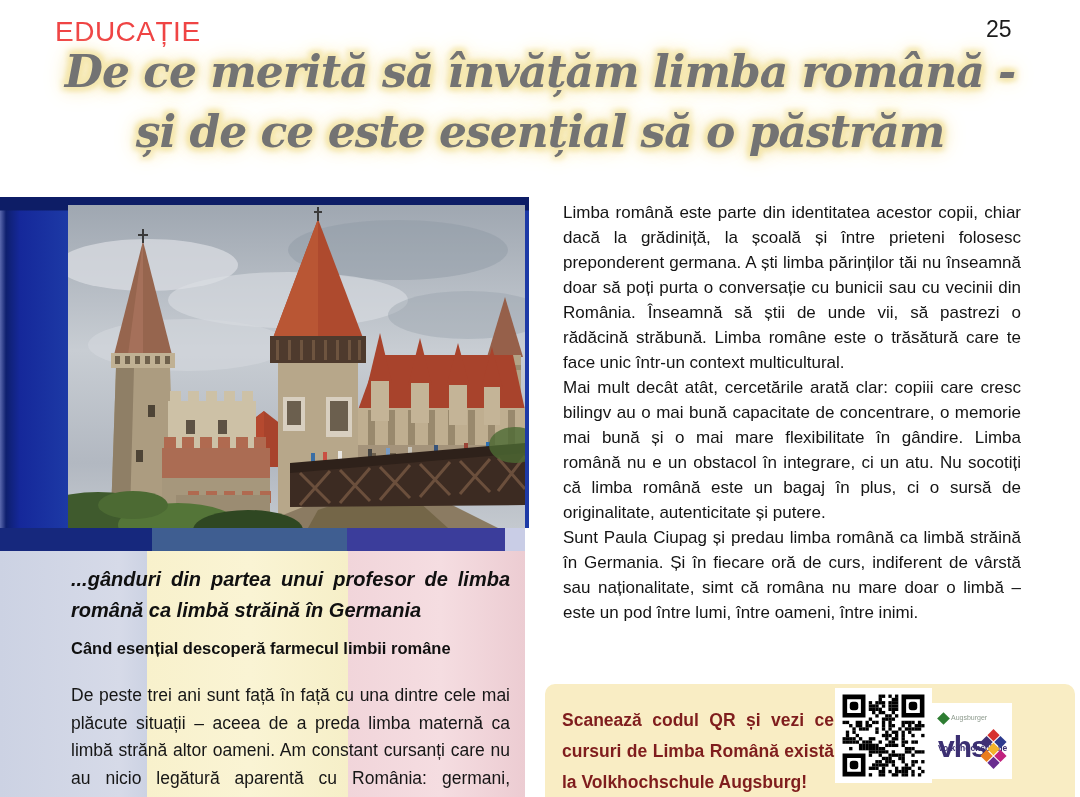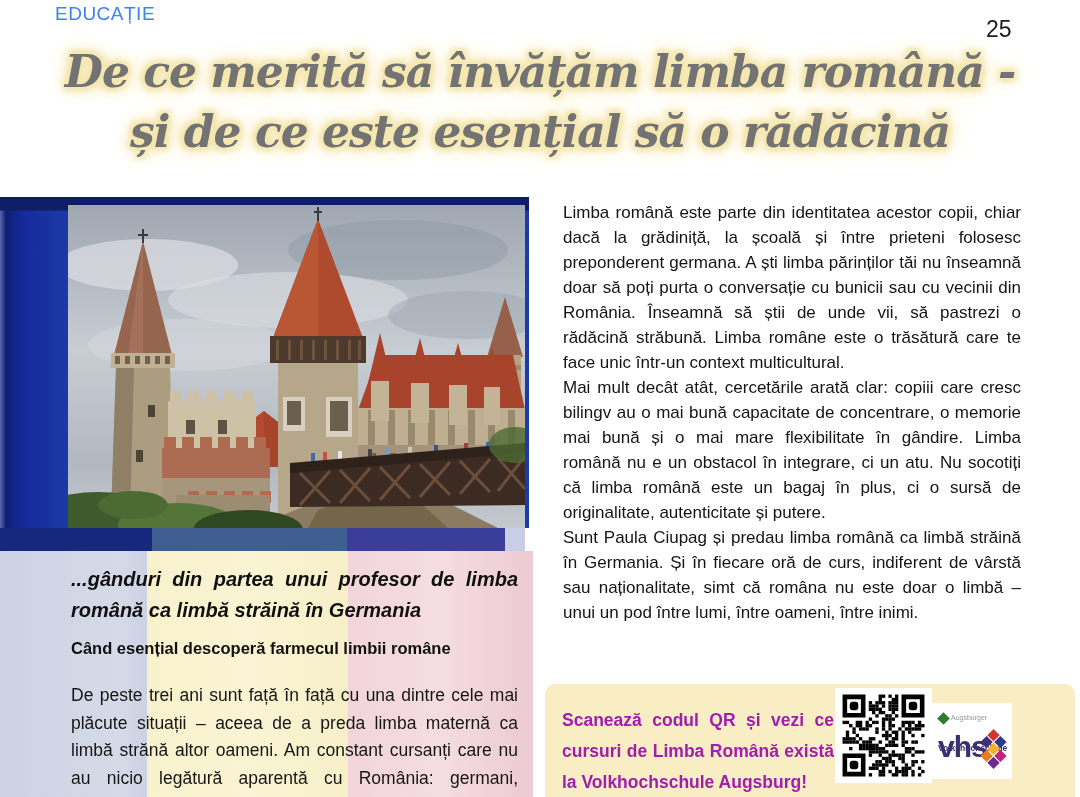--- a/index.html
+++ b/index.html
@@ -2,22 +2,22 @@
 <html><head>
 <meta charset="utf-8">
 <style>
   html,body{margin:0;padding:0;background:#e8e8e8;}
   .page{
     position:relative; width:1080px; height:797px; background:#ffffff;
     font-family:"Liberation Sans", sans-serif; overflow:hidden; margin:0 auto;
     color:#141414;
   }
   .section-label{
-    position:absolute; left:55px; top:3px;
-    font-size:19px; letter-spacing:.5px; color:#3b82f6;
+    position:absolute; left:55px; top:16px;
+    font-size:28px; letter-spacing:.5px; color:#ef4444;
   }
   .page-number{
     position:absolute; left:986px; top:16px; font-size:23px; color:#1b1b1b;
   }
   .main-title{
     position:absolute; left:0; top:42px; width:100%;
     text-align:center;
     font-family:"DejaVu Serif", serif; font-style:italic; font-weight:700;
     font-size:44px; line-height:60px; color:#737373;
     text-shadow:
@@ -44,21 +44,20 @@
       #3b3d9b 347px, #3b3d9b 505px,
       #c9cde6 505px, #c9cde6 525px);
   }
   
   .flag-area{
     position:absolute; left:0; top:551px; width:525px; height:246px;
     background:linear-gradient(90deg,
       #ccd2e3 0px, #d6dae8 120px, #ccd2e3 147px,
       #f8f1cc 147px, #faf4d4 250px, #f6efc8 348px,
       #f1d5da 348px, #f5dde1 440px, #ecccd2 525px);
-    padding-left:8px;
   }
   .flag-inner{ position:absolute; left:71px; right:15px; top:13px; }
   .left-heading{
     font-size:20px; font-weight:700; font-style:italic;
     line-height:31px; text-align:justify; color:#101010;
   }
   .left-subheading{
     font-size:16.5px; font-weight:700; margin-top:13px; color:#101010;
   }
   .left-body{
@@ -73,21 +72,21 @@
   .right-col p{ margin:0; }
   .right-col p + p{ }
   
   .qr-box{
     position:absolute; left:545px; top:684px; width:530px; height:122px;
     background:#f9edc4; border-radius:10px;
   }
   .qr-box-text{
     position:absolute; left:17px; top:21px; width:272px;
     font-size:17.5px; font-weight:700; line-height:31px;
-    text-align:justify; color:#a21caf;
+    text-align:justify; color:#7f1d1d;
   }
   .qr-code-wrap{
     position:absolute; left:290px; top:4px; width:97px; height:95px;
     background:#ffffff;
   }
   .vhs-logo{
     position:absolute; left:387px; top:19px; width:80px; height:76px;
     background:#ffffff;
   }
   .vhs-diamond{
@@ -109,21 +108,21 @@
 </head>
 <body>
 
 <div class="page">
 
   <div class="section-label">EDUCAȚIE</div>
   <div class="page-number">25</div>
 
   <div class="main-title">
     <div>De ce merită să învățăm limba română -</div>
-    <div>și de ce este esențial să o rădăcină</div>
+    <div>și de ce este esențial să o păstrăm</div>
   </div>
 
   <div class="photo-panel">
     <svg class="castle-photo" viewBox="0 0 457 323" preserveAspectRatio="none">
       <defs>
         <linearGradient id="sky" x1="0" y1="0" x2="0" y2="1">
           <stop offset="0" stop-color="#9fa7b1"></stop>
           <stop offset="0.45" stop-color="#c8cdd3"></stop>
           <stop offset="0.8" stop-color="#b2b8c1"></stop>
           <stop offset="1" stop-color="#c4c9cf"></stop>
@@ -292,21 +291,21 @@
     <div class="flag-inner">
       <div class="left-heading">...gânduri din partea unui profesor de limba română ca limbă străină în Germania</div>
       <div class="left-subheading">Când esențial descoperă farmecul limbii române</div>
       <div class="left-body">De peste trei ani sunt față în față cu una dintre cele mai plăcute situații – aceea de a preda limba maternă ca limbă strănă altor oameni. Am constant cursanți care nu au nicio legătură aparentă cu România: germani, spanioli, polonezi, etc. Și la fiecare primă oră de curs îi întreb de ce învață</div>
     </div>
   </div>
 
   <div class="right-col">
     <p>Limba română este parte din identitatea acestor copii, chiar dacă la grădiniță, la școală și între prieteni folosesc preponderent germana. A ști limba părinților tăi nu înseamnă doar să poți purta o conversație cu bunicii sau cu vecinii din România. Înseamnă să știi de unde vii, să pastrezi o rădăcină străbună. Limba române este o trăsătură care te face unic într-un context multicultural.</p>
     <p>Mai mult decât atât, cercetările arată clar: copiii care cresc bilingv au o mai bună capacitate de concentrare, o memorie mai bună și o mai mare flexibilitate în gândire. Limba română nu e un obstacol în integrare, ci un atu. Nu socotiți că limba română este un bagaj în plus, ci o sursă de originalitate, autenticitate și putere.</p>
-    <p>Sunt Paula Ciupag și predau limba română ca limbă străină în Germania. Și în fiecare oră de curs, indiferent de vârstă sau naționalitate, simt că româna nu este doar o limbă – unui un pod între lumi, între oameni, între inimi.</p>
+    <p>Sunt Paula Ciupag și predau limba română ca limbă străină în Germania. Și în fiecare oră de curs, indiferent de vârstă sau naționalitate, simt că româna nu mare doar o limbă – este un pod între lumi, între oameni, între inimi.</p>
   </div>
 
   <div class="qr-box">
     <div class="qr-box-text">Scanează codul QR și vezi ce cursuri de Limba Română există la Volkhochschule Augsburg!</div>
 
     <div class="qr-code-wrap">
       <svg id="qr-svg" viewBox="0 0 29 29" width="97" height="95">
         <rect x="0" y="0" width="29" height="29" fill="#ffffff"></rect>
 
         <g fill="#000">

